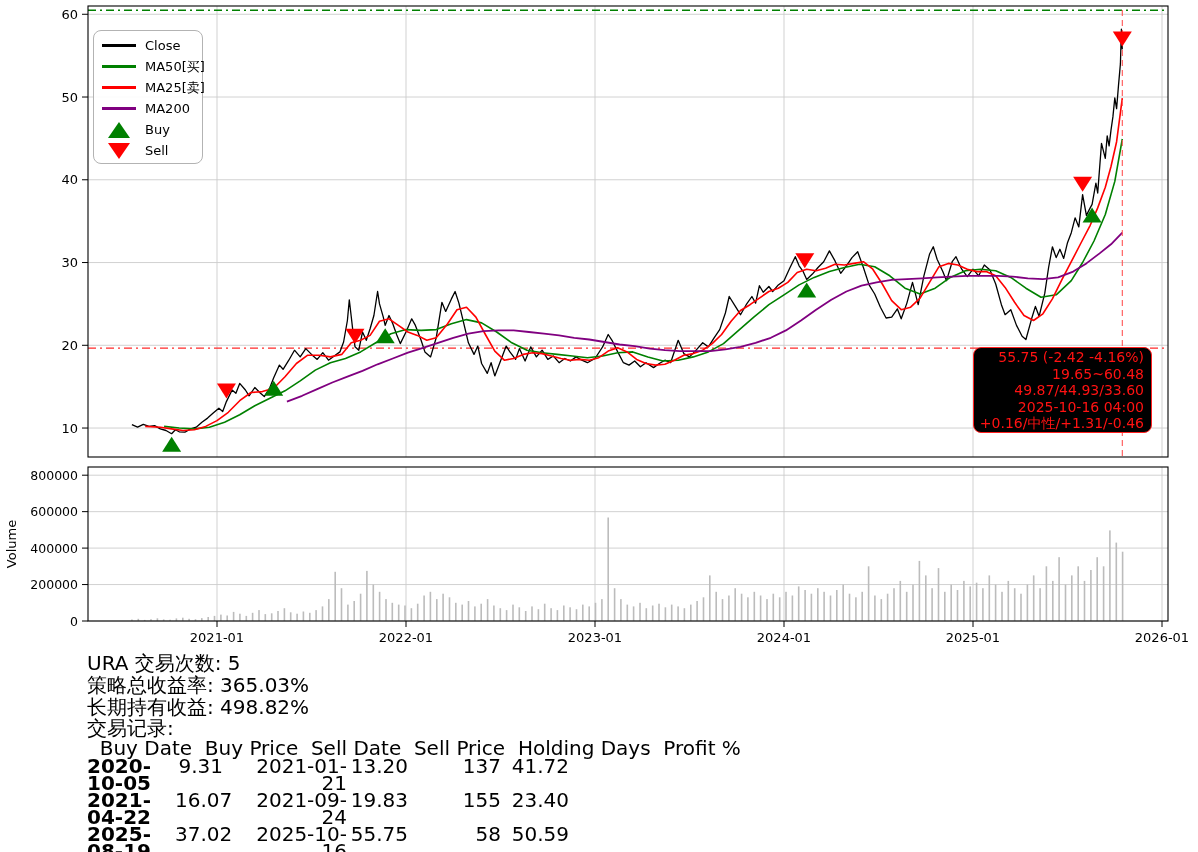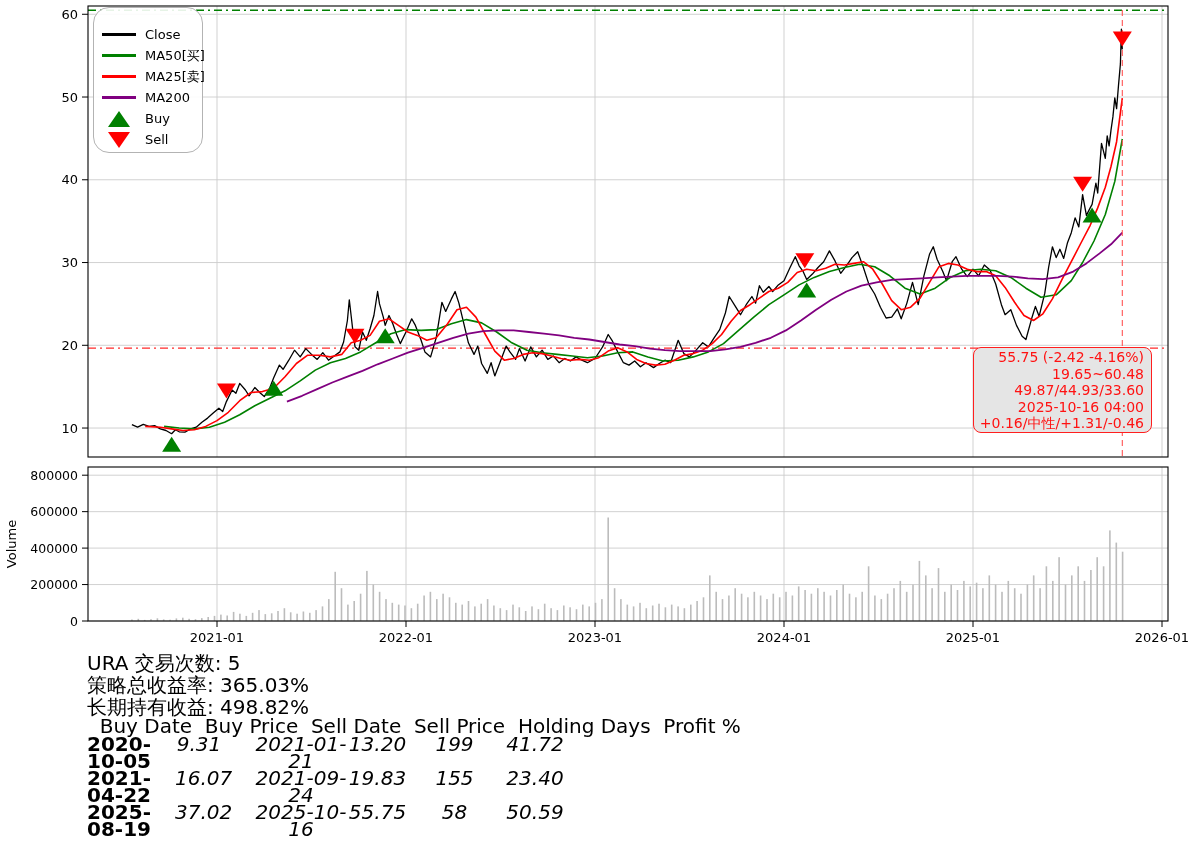--- a/index.html
+++ b/index.html
@@ -1,39 +1,39 @@
 <!DOCTYPE html>
 <html><head>
 <meta charset="utf-8">
 <style>
   html,body{margin:0;padding:0;background:#fff;}
   #fig{position:relative;width:1198px;height:852px;background:#fff;overflow:hidden;
        font-family:"DejaVu Sans","Liberation Sans",sans-serif;color:#000;}
   #chart-svg{position:absolute;left:0;top:0;}
   
-  .legend{position:absolute;left:93px;top:7px;width:110px;background:rgba(255,255,255,0.9);
-          border:1px solid #b3b3b3;border-radius:16px;padding:16px 6px 2px 8px;box-sizing:border-box;}
+  .legend{position:absolute;left:93px;top:30px;width:110px;background:rgba(255,255,255,0.9);
+          border:1px solid #b3b3b3;border-radius:8px;padding:4px 6px 2px 8px;box-sizing:border-box;}
   .lg-row{display:flex;align-items:center;height:21px;}
   .lg-swatch{width:34px;display:flex;justify-content:center;align-items:center;margin-right:9px;flex:0 0 34px;}
   .lg-line{width:34px;height:2.6px;}
   .lg-label{font-size:13px;line-height:13px;}
   .tri-up{width:0;height:0;border-left:11px solid transparent;border-right:11px solid transparent;border-bottom:16px solid #008000;}
   .tri-down{width:0;height:0;border-left:11px solid transparent;border-right:11px solid transparent;border-top:16px solid #ff0000;}
   
   .annot{position:absolute;left:973px;top:347px;width:179px;height:86px;box-sizing:border-box;
-         background:#e5e5e5;border:1.5px solid #ff1f1f;border-radius:8px;padding:1px 7px 0 4px;
+         background:#000000;border:1.5px solid #ff1f1f;border-radius:8px;padding:1px 7px 0 4px;
          color:#ff1212;font-size:14px;line-height:16.6px;text-align:right;white-space:nowrap;}
   
   .report{position:absolute;left:87px;top:653px;font-size:20px;}
   .sum-line{line-height:21.8px;white-space:pre;}
   .tr-header{line-height:17.5px;white-space:pre;text-align:right;}
   .tr-row{display:grid;grid-template-columns:88px 48px 124px 61px 93px 68px;line-height:17px;}
   .tr-row .c0{text-align:left;font-weight:bold;}
-  .tr-row .c2{text-align:center;padding-left:32px;font-style:italic;}
-  .tr-row .c1,.tr-row .c3,.tr-row .c4,.tr-row .c5{text-align:center;font-style:italic;}
+  .tr-row .c2{text-align:right;padding-left:32px;}
+  .tr-row .c1,.tr-row .c3,.tr-row .c4,.tr-row .c5{text-align:right;}
 </style>
 </head>
 <body>
 
 <div id="fig">
   <svg id="chart-svg" width="1198" height="852">
       <line x1="88" x2="1168" y1="428.0366972477064" y2="428.0366972477064" stroke="#cccccc" stroke-width="0.9"></line>
       <line x1="88" x2="1168" y1="345.2844036697248" y2="345.2844036697248" stroke="#cccccc" stroke-width="0.9"></line>
       <line x1="88" x2="1168" y1="262.5321100917431" y2="262.5321100917431" stroke="#cccccc" stroke-width="0.9"></line>
       <line x1="88" x2="1168" y1="179.77981651376146" y2="179.77981651376146" stroke="#cccccc" stroke-width="0.9"></line>
@@ -313,28 +313,29 @@
     <div>19.65~60.48</div>
     <div>49.87/44.93/33.60</div>
     <div>2025-10-16 04:00</div>
     <div>+0.16/中性/+1.31/-0.46</div>
   </div>
 
   <div class="report">
     <div class="sum-line">URA 交易次数: 5</div>
     <div class="sum-line">策略总收益率: 365.03%</div>
     <div class="sum-line">长期持有收益: 498.82%</div>
+    <div class="sum-line">交易记录:</div>
     <div class="tr-header" id="trades-header">  Buy Date  Buy Price  Sell Date  Sell Price  Holding Days  Profit %</div>
     <div id="trades-body">
         <div class="tr-row">
           <span class="c0">2020-10-05</span>
           <span class="c1">9.31</span>
           <span class="c2">2021-01-21</span>
           <span class="c3">13.20</span>
-          <span class="c4">199</span>
+          <span class="c4">137</span>
           <span class="c5">41.72</span>
         </div>
         <div class="tr-row">
           <span class="c0">2021-04-22</span>
           <span class="c1">16.07</span>
           <span class="c2">2021-09-24</span>
           <span class="c3">19.83</span>
           <span class="c4">155</span>
           <span class="c5">23.40</span>
         </div>

